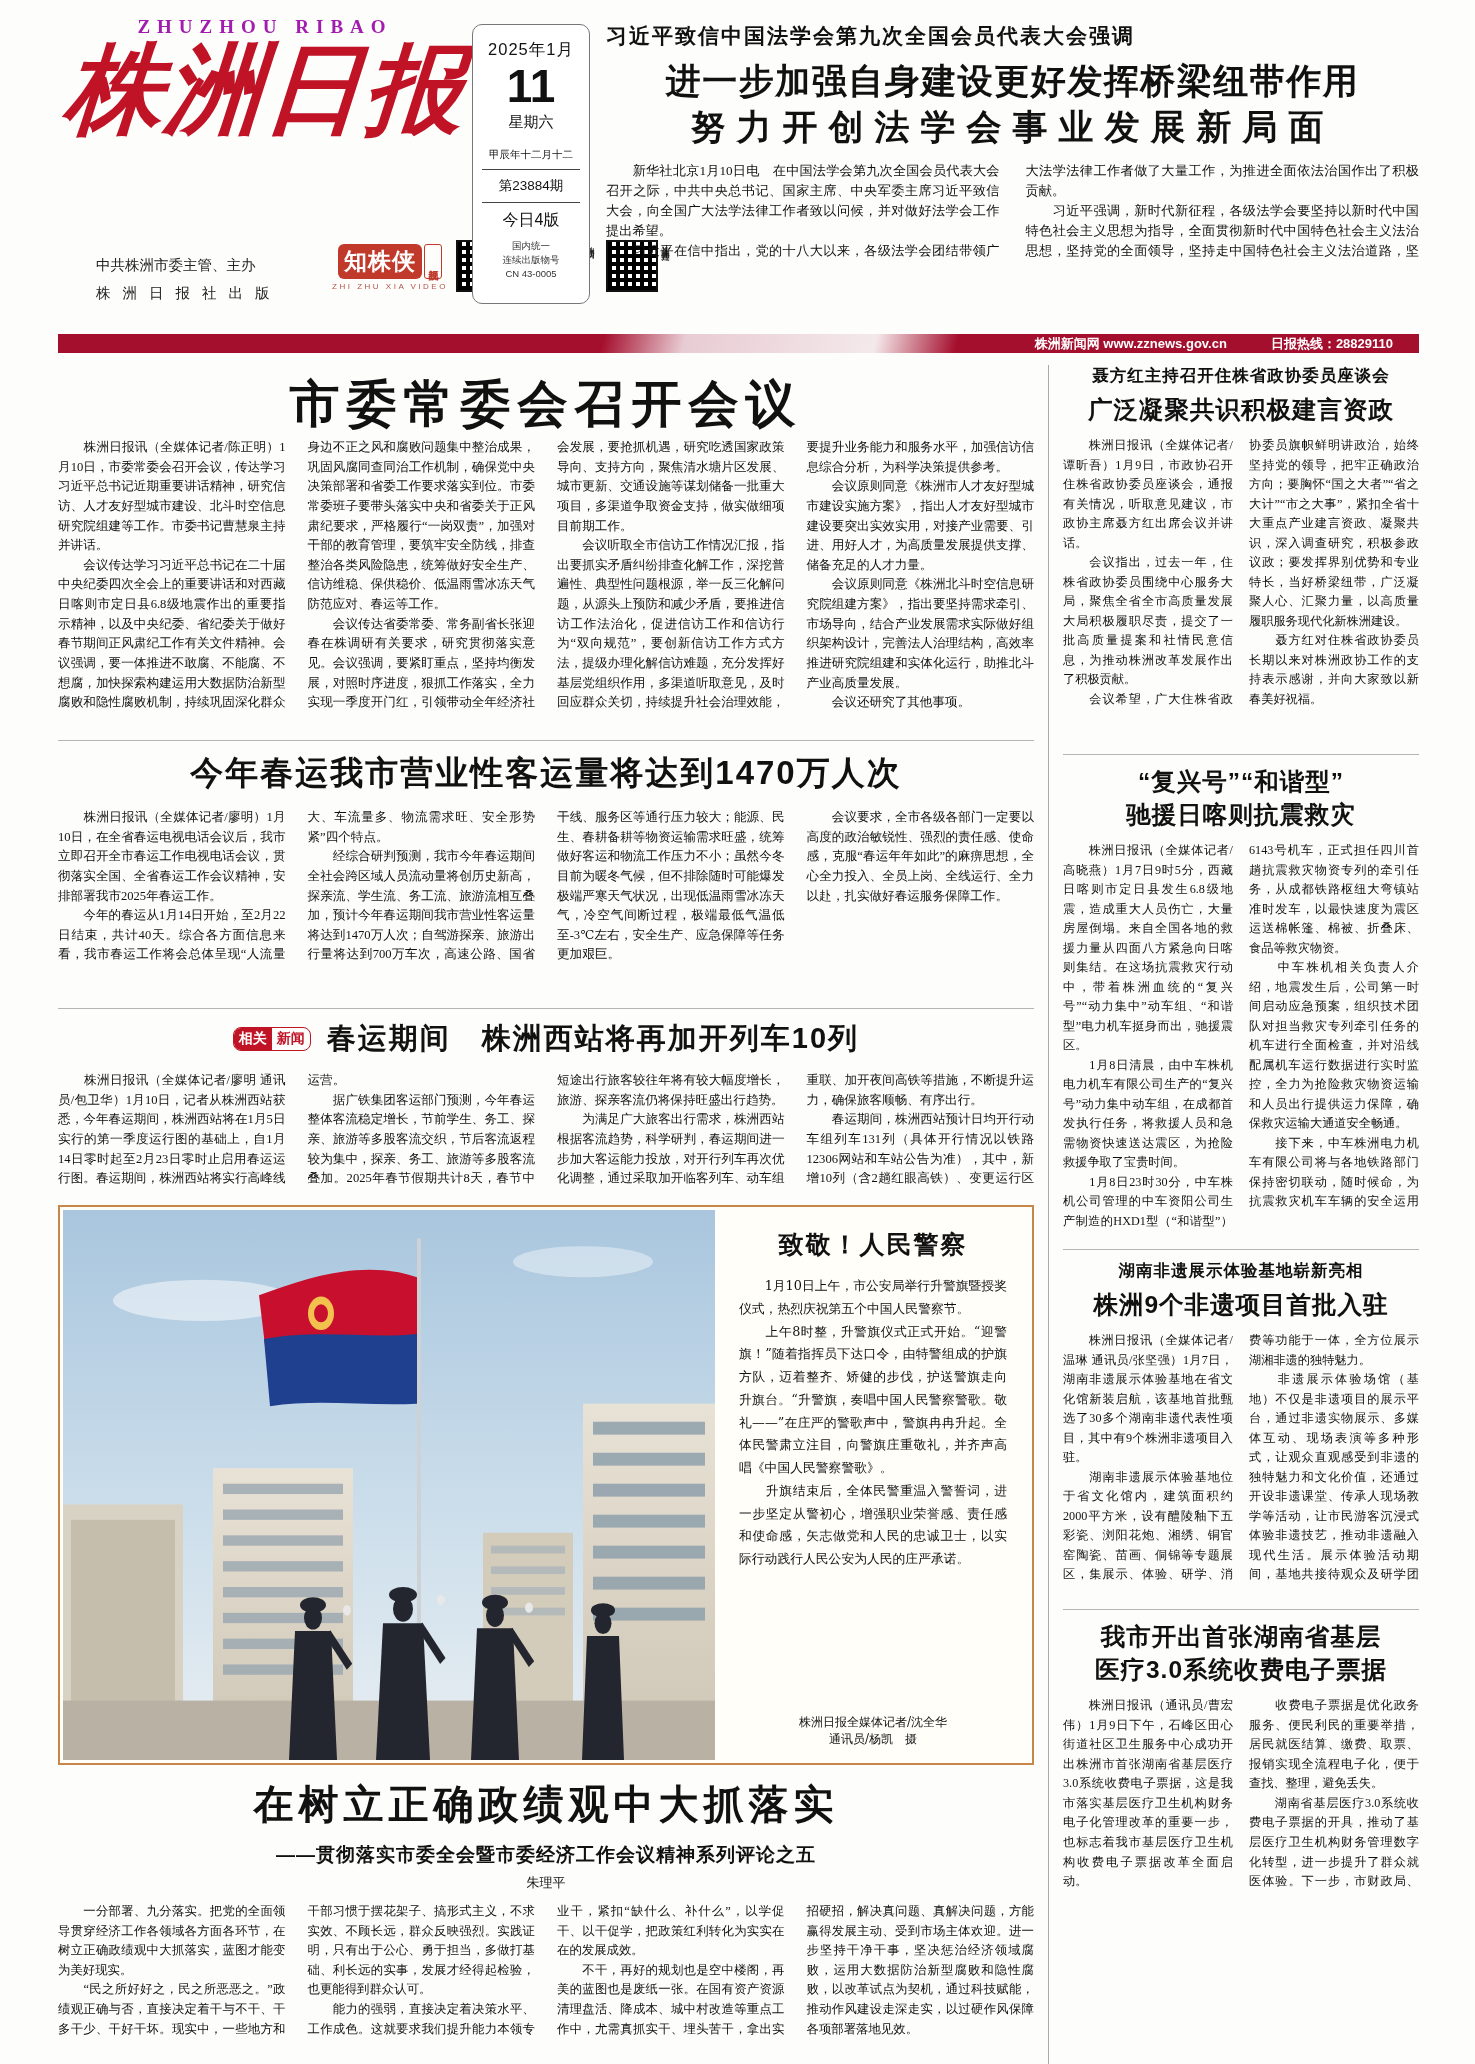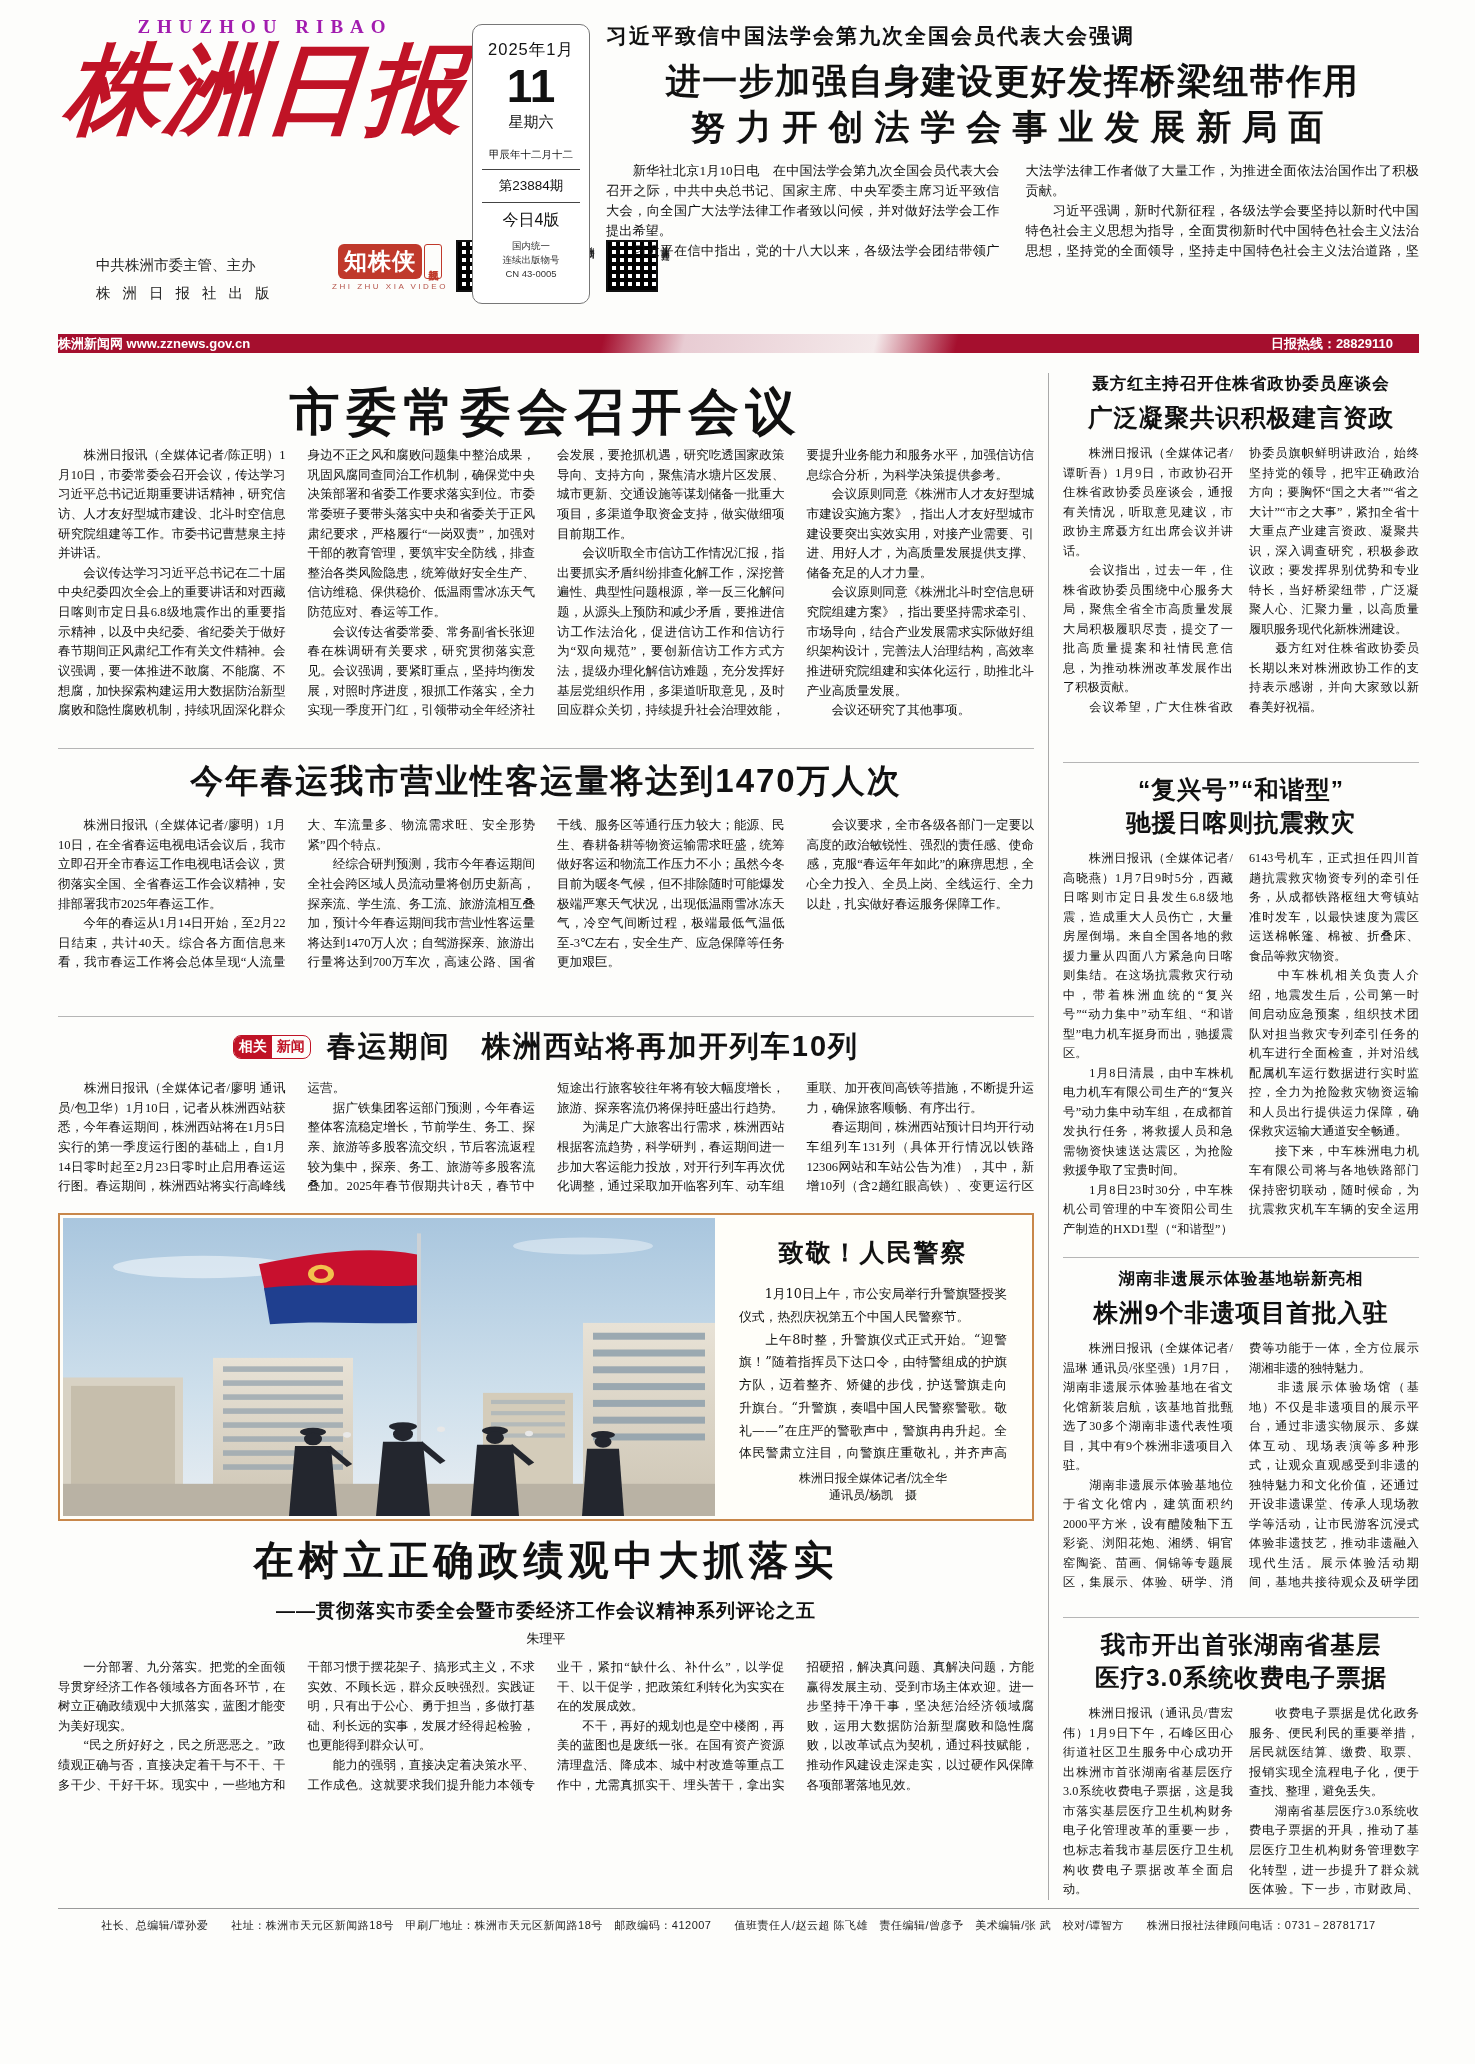--- a/index.html
+++ b/index.html
@@ -50,21 +50,21 @@
   .topstory .kicker { text-align:left; font-weight:bold; font-size:21px; letter-spacing:2px; margin-bottom:8px; }
   .topstory .h1 { text-align:center; font-weight:900; font-size:35px; letter-spacing:1.5px; line-height:1.3; white-space:nowrap; }
   .topstory .h2 { text-align:center; font-weight:900; font-size:35px; letter-spacing:11px; line-height:1.3; white-space:nowrap; }
   .topstory .tbody {
     margin-top:12px; column-count:2; column-gap:26px; height:118px; overflow:hidden;
     font-family:"Liberation Serif","DejaVu Serif",serif; font-size:13.2px; line-height:1.52;
     text-align:justify; white-space:pre-wrap;
   }
   
   .sitebar {
-    height:19px; margin:2px 0 20px 0; display:flex; align-items:center; justify-content:space-between;
+    height:19px; margin:2px 0 12px 0; display:flex; align-items:center; justify-content:flex-end;
     background:linear-gradient(103deg,#a50f2e 0%,#a50f2e 40%,#e8ccd3 46%,#f4e9ea 60%,#a50f2e 66%,#a50f2e 100%);
     color:#fff; font-size:13px; font-weight:bold; padding-right:26px; gap:44px;
   }
   
   .content { display:flex; }
   .main { width:990px; padding-right:14px; }
   .vrule { width:1px; background:#a9a9a9; }
   .rail { flex:1; padding-left:14px; }
   .hdiv { border:none; border-top:1px solid #b5b5b5; margin:10px 0; }
   .body-cols {
@@ -78,21 +78,21 @@
   .spring-h { text-align:center; font-weight:900; font-size:33px; letter-spacing:2px; margin:4px 0 12px 0; }
   .spring-body { column-count:4; column-gap:22px; height:190px; font-size:12.6px; line-height:1.56; }
   
   .rel-head { display:flex; align-items:center; gap:16px; justify-content:center; margin:4px 0 12px 0; }
   .rel-label { display:inline-flex; border:1.5px solid #c01326; font-size:14px; font-weight:bold; border-radius:8px; overflow:hidden; }
   .rel-label .a { background:#c01326; color:#fff; padding:2px 5px; }
   .rel-label .b { color:#c01326; padding:2px 5px; }
   .rel-h { font-weight:900; font-size:29px; letter-spacing:2px; }
   .rel-body { column-count:4; column-gap:22px; height:128px; font-size:12.6px; line-height:1.56; }
   
-  .photobox { border:2px solid #c8874a; margin:6px 0 12px 0; padding:3px; display:flex; height:308px; background:#fffef9; }
+  .photobox { border:2px solid #c8874a; margin:6px 0 12px 0; padding:3px; display:flex; height:560px; background:#fffef9; }
   .photo { width:652px; height:100%; flex:none; }
   .caption { flex:1; padding:18px 22px 12px 24px; display:flex; flex-direction:column; }
   .cap-title { text-align:center; font-weight:900; font-size:25px; letter-spacing:2px; margin-bottom:14px; }
   .cap-body { font-family:"DejaVu Serif","Liberation Serif",serif; font-size:12.8px; line-height:1.78; text-align:justify; white-space:pre-wrap; overflow:hidden; flex:1; }
   .cap-sign { text-align:center; font-size:12px; margin-top:6px; font-family:"DejaVu Serif",serif; }
   
   .edi-h { text-align:center; font-weight:900; font-size:40px; letter-spacing:5px; margin-top:2px; }
   .edi-sub { text-align:center; font-weight:bold; font-size:19px; margin:10px 0 6px 0; letter-spacing:1px; }
   .edi-author { text-align:center; font-size:13px; margin-bottom:10px; }
   .edi-body { column-count:4; column-gap:22px; height:208px; font-size:12.4px; line-height:1.58; }

